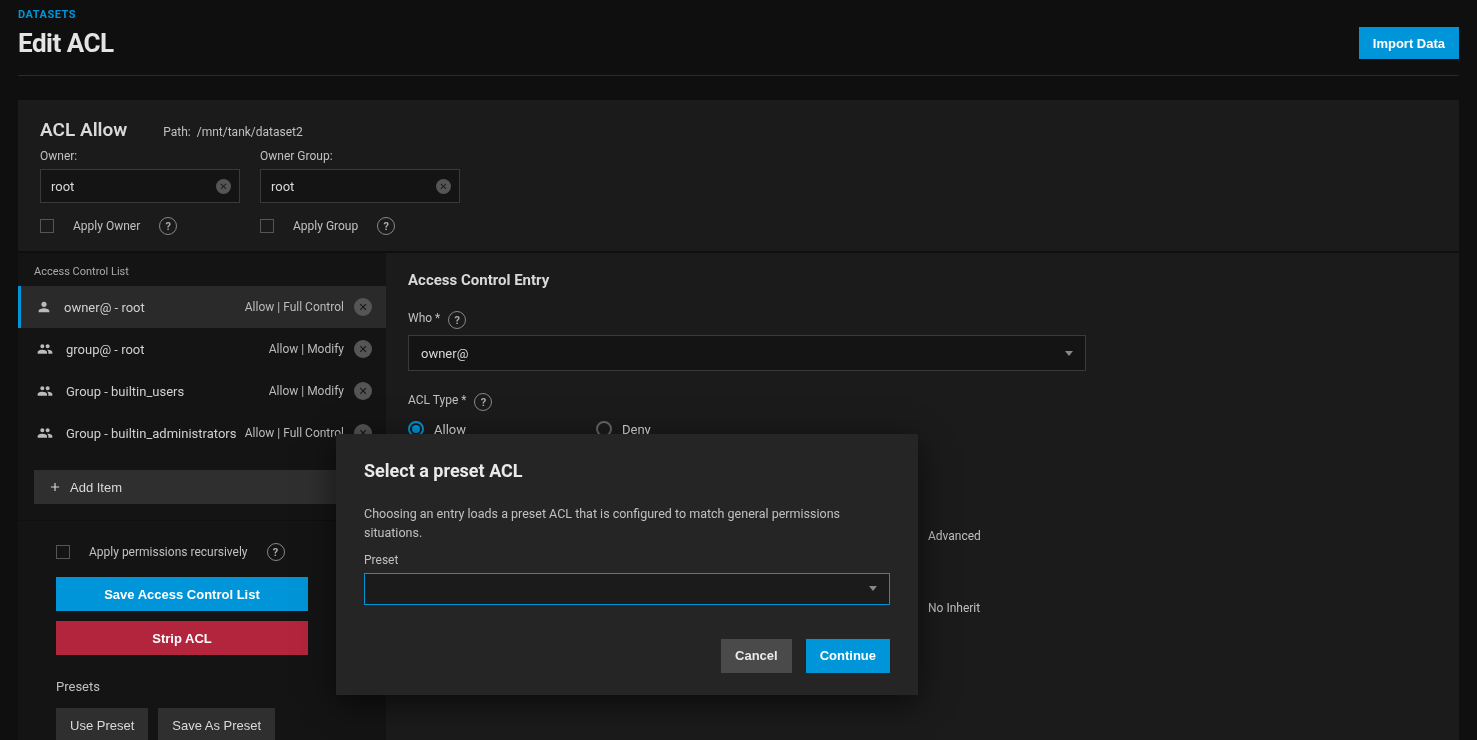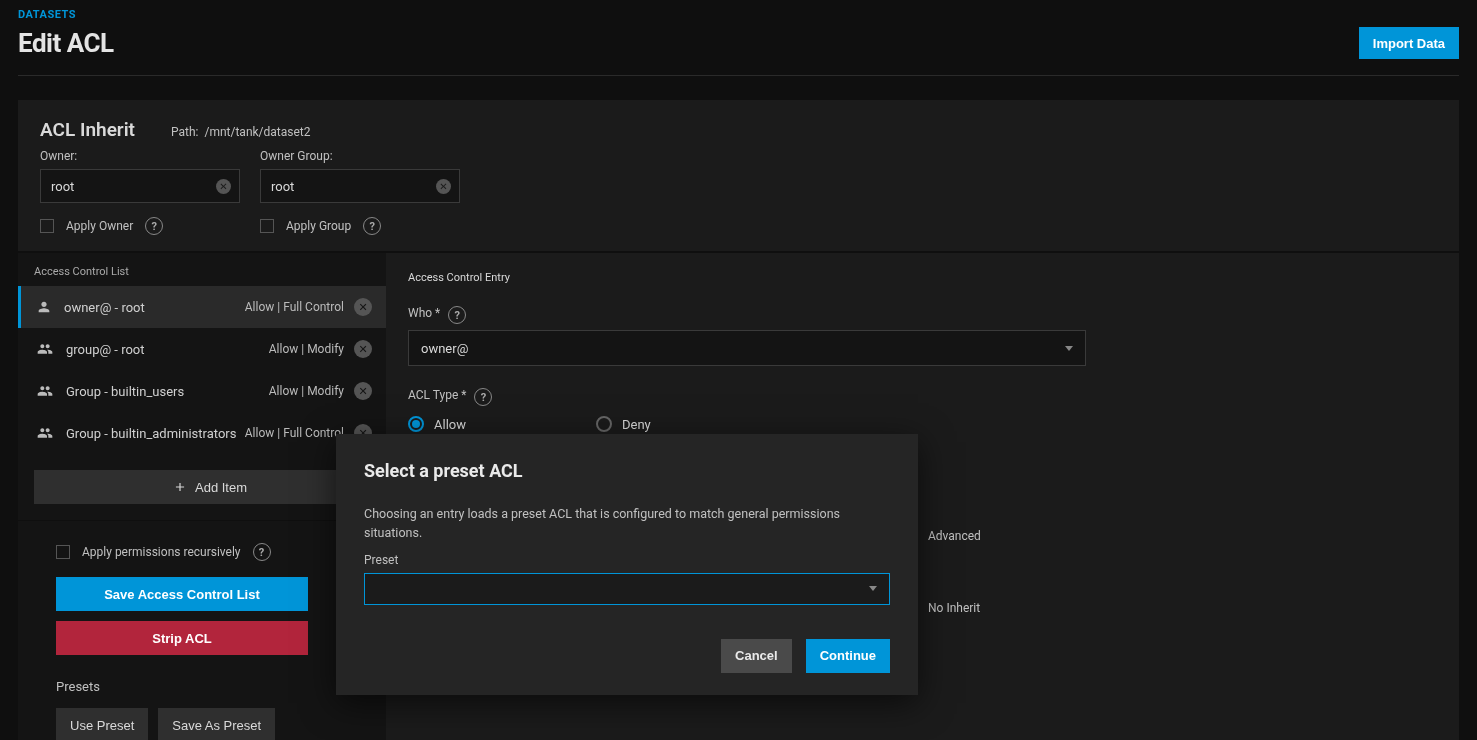--- a/index.html
+++ b/index.html
@@ -17,43 +17,43 @@
 
   .editor-card { background: #1b1b1b; margin-top: 24px; padding: 18px 22px 16px 22px; }
   .editor-head { display: flex; align-items: baseline; gap: 36px; }
   .editor-title { font-size: 19px; font-weight: 600; color: #d9d9d9; }
   .path { font-size: 12px; color: #c0c0c0; }
   .owner-row { display: flex; gap: 20px; margin-top: 8px; }
   .owner-col { display: flex; flex-direction: column; width: 200px; }
   .field-label { font-size: 12px; color: #c0c0c0; margin-bottom: 6px; }
   .text-input { position: relative; display: flex; align-items: center; background: #141414; border: 1px solid #3a3a3a; height: 34px; padding: 0 10px; color: #d9d9d9; font-size: 13px; }
   .clear-icon { position: absolute; right: 8px; width: 15px; height: 15px; border-radius: 50%; background: #555; display: flex; align-items: center; justify-content: center; font-size: 10px; color: #1b1b1b; cursor: pointer; }
-  .check-row { display: flex; align-items: center; gap: 12px; margin-top: 14px; font-size: 12px; color: #c0c0c0; text-align: center; }
+  .check-row { display: flex; align-items: center; gap: 19px; margin-top: 14px; font-size: 12px; color: #c0c0c0; text-align: center; }
   .checkbox { width: 14px; height: 14px; border: 1px solid #555; background: transparent; display: inline-block; }
   .help-icon { width: 18px; height: 18px; border: 1.5px solid #888; border-radius: 50%; display: inline-flex; align-items: center; justify-content: center; font-size: 11px; color: #aaa; font-weight: 700; }
 
   .body-row { display: flex; margin-top: 2px; }
   .sidebar { width: 368px; background: #141414; display: flex; flex-direction: column; }
   .sidebar-header { font-size: 11px; color: #aaa; padding: 12px 16px 8px 16px; }
   .acl-item { display: flex; align-items: center; justify-content: space-between; height: 42px; padding: 0 14px 0 18px; font-size: 13px; color: #d0d0d0; cursor: pointer; }
   .acl-item.selected { background: #2a2a2a; border-left: 3px solid #0095d8; padding-left: 15px; }
   .acl-item .left { display: flex; align-items: center; gap: 12px; }
   .acl-item .right { display: flex; align-items: center; gap: 10px; font-size: 12px; color: #bbb; }
   .item-close { width: 18px; height: 18px; border-radius: 50%; background: #555; display: flex; align-items: center; justify-content: center; color: #141414; font-size: 11px; cursor: pointer; }
-  .add-item-btn { display: inline-flex; align-items: center; gap: 8px; margin: 16px 0 16px 16px; height: 34px; padding: 0 14px; background: #2f2f2f; color: #d9d9d9; font-size: 13px; font-weight: 500; border: none; cursor: pointer; justify-content: center; }
+  .add-item-btn { display: inline-flex; align-items: center; gap: 8px; margin: 16px 0 16px 16px; height: 34px; padding: 0 14px; background: #2f2f2f; color: #d9d9d9; font-size: 13px; font-weight: 500; border: none; cursor: pointer; }
 
   .sidebar-bottom { border-top: 1px solid #0f0f0f; padding: 22px 20px 22px 38px; display: flex; flex-direction: column; gap: 10px; }
   .sidebar-bottom .check-row { margin: 0 0 6px 0; }
   .wide-btn { width: 252px; height: 34px; font-size: 13px; font-weight: 600; border: none; cursor: pointer; }
   .preset-label { font-size: 13px; color: #c0c0c0; margin-top: 14px; margin-bottom: 4px; }
   .preset-btns { display: flex; gap: 10px; }
   .preset-btns .btn { height: 34px; background: #2f2f2f; color: #d9d9d9; font-weight: 500; }
 
   .main { flex: 1; background: #1b1b1b; padding: 18px 22px; position: relative; }
-  .section-title { font-size: 11px; font-weight: 400; color: #d9d9d9; margin-bottom: 22px; }
+  .section-title { font-size: 15px; font-weight: 700; color: #d9d9d9; margin-bottom: 22px; }
   .form-label { display: flex; gap: 8px; font-size: 12px; color: #c0c0c0; margin-bottom: 6px; }
   .select { display: flex; align-items: center; justify-content: space-between; background: #141414; border: 1px solid #3a3a3a; height: 36px; padding: 0 12px; color: #d9d9d9; font-size: 13px; width: 678px; cursor: pointer; }
   .caret { width: 0; height: 0; border-left: 4px solid transparent; border-right: 4px solid transparent; border-top: 5px solid #888; }
   .radio-row { display: flex; gap: 130px; margin-top: 10px; }
   .radio-opt { display: flex; align-items: center; gap: 10px; font-size: 13px; color: #d9d9d9; }
   .radio { width: 16px; height: 16px; border: 2px solid #666; border-radius: 50%; display: inline-flex; align-items: center; justify-content: center; }
   .radio.on { border-color: #0095d8; }
   .radio.on::after { content: ""; width: 8px; height: 8px; background: #0095d8; border-radius: 50%; }
   .ghost-text { position: absolute; font-size: 12px; color: #c0c0c0; }
 
@@ -77,21 +77,21 @@
 <div class="page">
   <div class="breadcrumb">DATASETS</div>
   <div class="title-row">
     <h1 class="page-title">Edit ACL</h1>
     <button class="btn btn-primary">Import Data</button>
   </div>
 
   <div class="editor-card">
     <div class="editor-head">
       <div>
-        <div class="editor-title">ACL Inherit</div>
+        <div class="editor-title">ACL Allow</div>
       </div>
       <div class="path">
         <span>Path:</span>&nbsp;
         <span>/mnt/tank/dataset2</span>
       </div>
     </div>
     <div class="owner-row">
       <div class="owner-col">
         <div class="field-label">Owner:</div>
         <div class="text-input">

